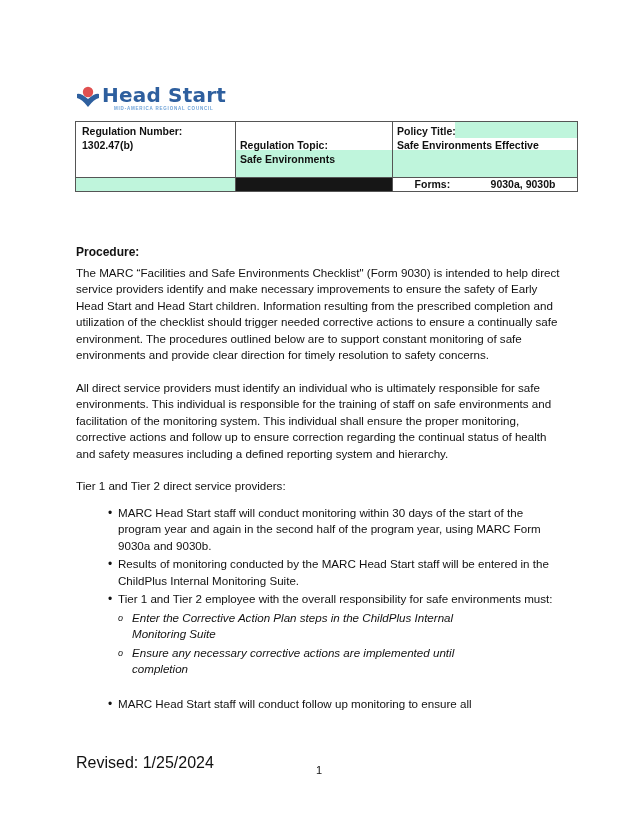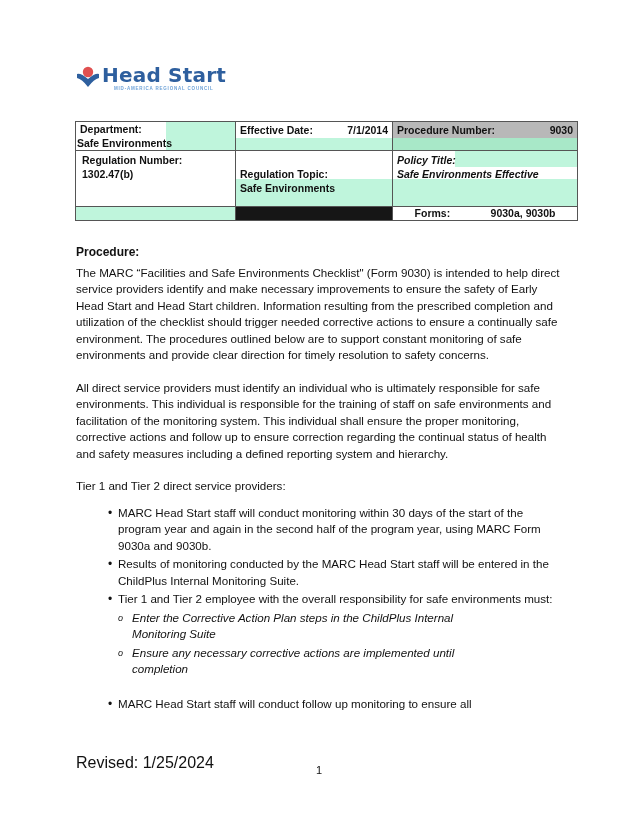--- a/index.html
+++ b/index.html
@@ -1,21 +1,21 @@
 <!DOCTYPE html>
 <html><head>
 <meta charset="utf-8">
 <style>
   html, body { margin: 0; padding: 0; background: #ffffff; }
   body {
     width: 640px; height: 828px; position: relative; overflow: hidden;
     font-family: "Liberation Sans", "DejaVu Sans", sans-serif;
     color: #111;
   }
-  .logo { position: absolute; left: 76px; top: 65px; width: 160px; height: 30px; }
+  .logo { position: absolute; left: 76px; top: 85px; width: 160px; height: 30px; }
   .logo-icon { position: absolute; left: 0; top: 0; width: 24px; height: 24px; }
   .logo-text {
     position: absolute; left: 26px; top: -2px;
     font-family: "DejaVu Sans", sans-serif; font-weight: bold;
     font-size: 20px; color: #2e5f9e; letter-spacing: 0.2px;
   }
   .logo-sub {
     position: absolute; left: 38px; top: 21px;
     font-size: 4.5px; color: #6fa3d8; letter-spacing: 0.8px; font-weight: bold;
     white-space: nowrap;
@@ -66,57 +66,36 @@
   <span class="logo-sub">MID-AMERICA REGIONAL COUNCIL</span>
 </div>
 
 <table class="meta">
   <colgroup>
     <col style="width:160px">
       <col style="width:157px">
       <col style="width:185px">
   </colgroup>
   <tbody>
-      <tr style="height:28px">
-    <td>
-      <div style="position:absolute;left:90px;top:0;right:0;bottom:0;background:#bff5dc;"></div>
-      <div style="position:relative;">
-        <div class="line">Department:</div>
-        <div class="line" style="padding-left:1px">Safe Environments</div>
-      </div>
-    </td>
-    <td class="mint">
-      <div class="cellrow" style="background:#fff;">
-        <span>Effective Date:</span>
-        <span>7/1/2014</span>
-      </div>
-    </td>
-    <td class="mint2">
-      <div class="cellrow gray">
-        <span>Procedure Number:</span>
-        <span>9030</span>
-      </div>
-    </td>
-  </tr>
   <tr style="height:56px">
     <td>
       <div class="line indent" style="padding-top:3px">Regulation Number:</div>
       <div class="line indent">1302.47(b)</div>
     </td>
     <td>
       <div style="position:absolute;left:0;right:0;top:28px;bottom:0;background:#bff5dc;"></div>
       <div style="position:relative;">
         <div class="line" style="padding-top:17px">Regulation Topic:</div>
         <div class="line">Safe Environments</div>
       </div>
     </td>
     <td>
       <div style="position:absolute;left:62px;right:0;top:0;height:16px;background:#bff5dc;"></div>
       <div style="position:absolute;left:0;right:0;top:28px;bottom:0;background:#bff5dc;"></div>
-      <div style="position:relative;font-style:italic;">
+      <div style="position:relative;">
         <div class="line" style="padding-top:3px">Policy Title:</div>
         <div class="line">Safe Environments Effective</div>
       </div>
     </td>
   </tr>
   <tr style="height:14px">
     <td class="mint"></td>
     <td class="black"></td>
     <td>
       <div class="cellrow" style="padding:0 4px;justify-content:center;">

